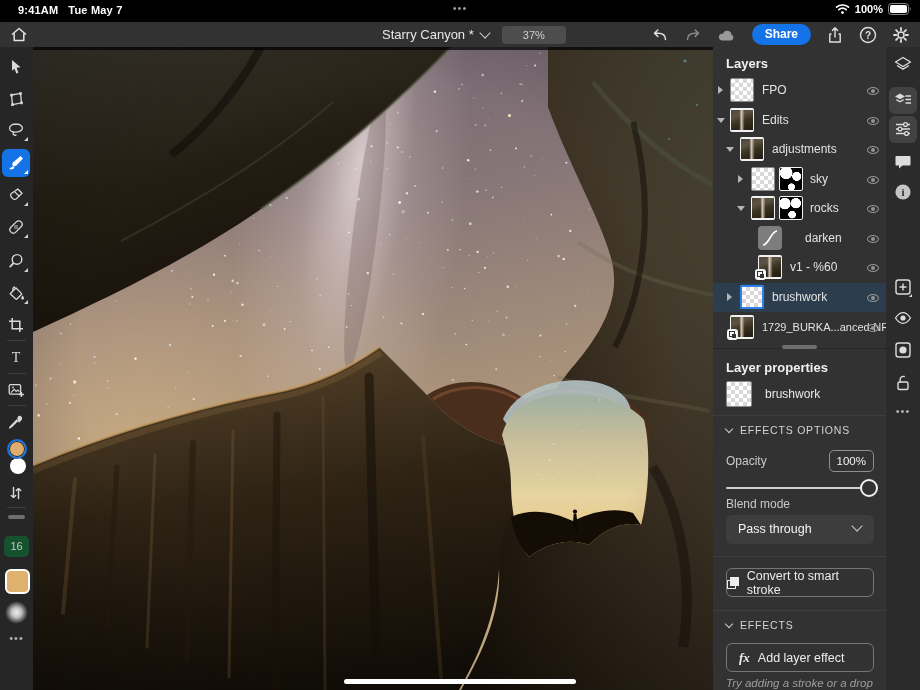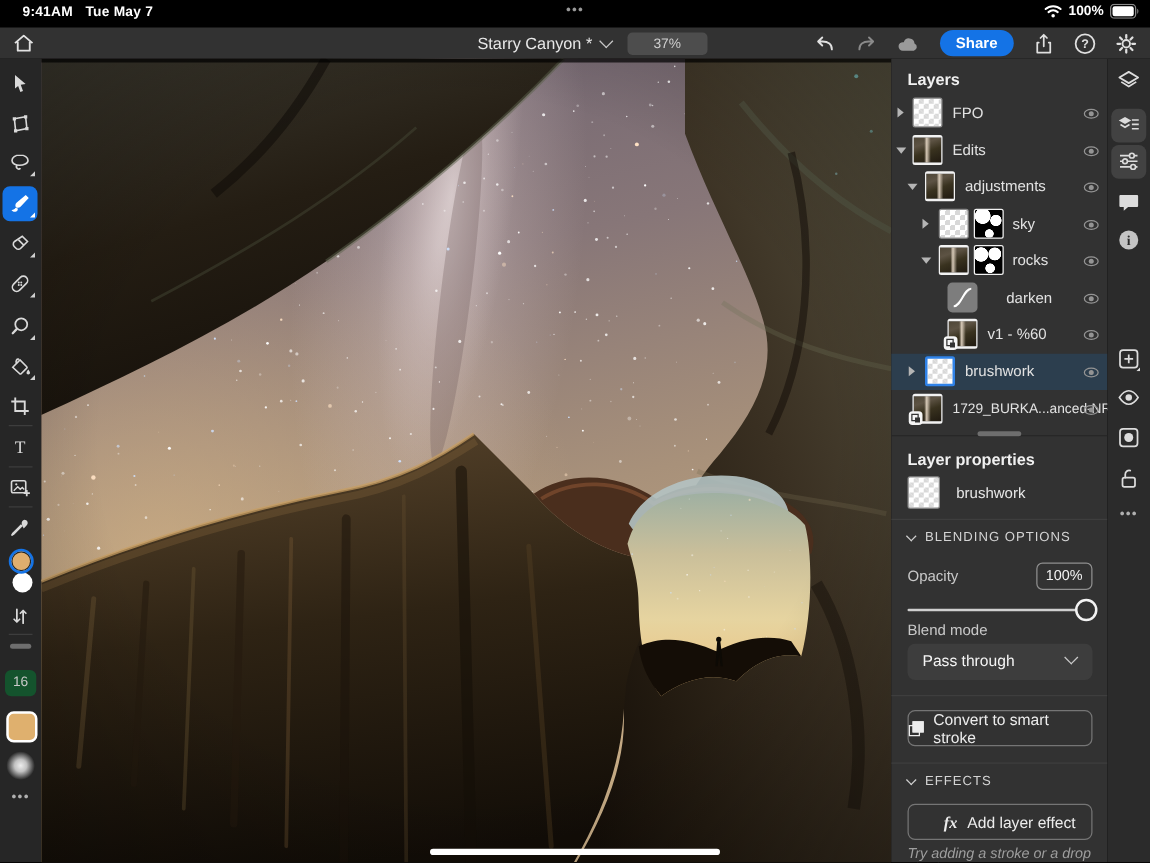--- a/index.html
+++ b/index.html
@@ -932,21 +932,21 @@
     <div id="list-divider"></div>
     <div id="drag-handle"></div>
 
     <div class="panel-title" style="top:313px">Layer properties</div>
     <span class="thumb checker" id="prop-thumb"></span>
     <div id="prop-name">brushwork</div>
     <div class="pdiv" style="top:368px"></div>
 
     <div class="sect" style="top:377px">
       <span class="chev"></span>
-      <span>BLENDING OPTIONS</span>
+      <span>EFFECTS OPTIONS</span>
     </div>
     <div class="flabel" style="top:407px">Opacity</div>
     <div id="opacity-value">100%</div>
     <div id="opacity-track"></div>
     <div id="opacity-handle"></div>
     <div class="flabel" style="top:450px">Blend mode</div>
     <div id="blend-dropdown">
       <span class="val">Pass through</span>
       <span class="chev"></span>
     </div>
@@ -958,21 +958,21 @@
           <i></i>
         </span>
       <span>Convert to smart stroke</span>
     </div>
     <div class="pdiv" style="top:563px"></div>
 
     <div class="sect" style="top:572px">
       <span class="chev"></span>
       <span>EFFECTS</span>
     </div>
-    <div class="pbtn" style="top:596px;justify-content:flex-start;padding-left:28px">
+    <div class="pbtn" style="top:596px;justify-content:flex-start;padding-left:12px">
       <span id="fx-glyph">fx</span>
       <span>Add layer effect</span>
     </div>
     <div id="effects-hint">Try adding a stroke or a drop shadow.</div>
   </div>
 
   <div id="right-rail">
     <div class="rr-ico" style="top:8px">
       <svg width="20" height="20" viewBox="0 0 20 20">
         <path d="M10,2.5 L17.5,7 L10,11.5 L2.5,7 Z" stroke="#dcdcdc" stroke-width="1.4" fill="none" stroke-linejoin="round"></path>

